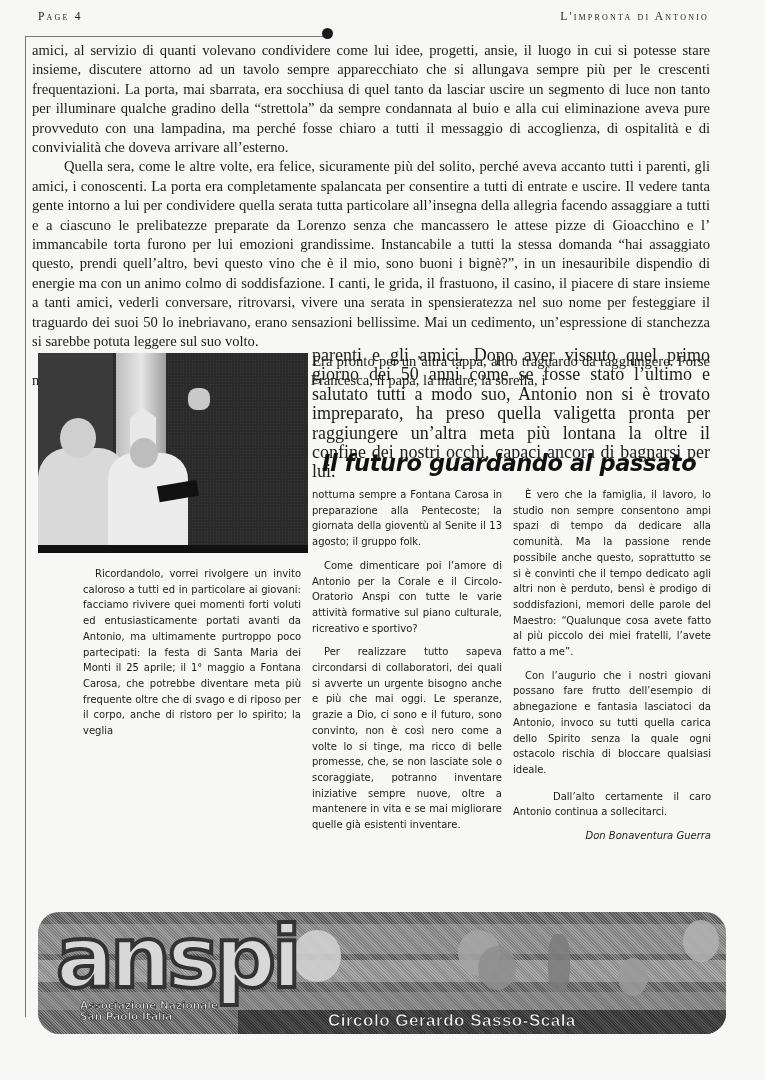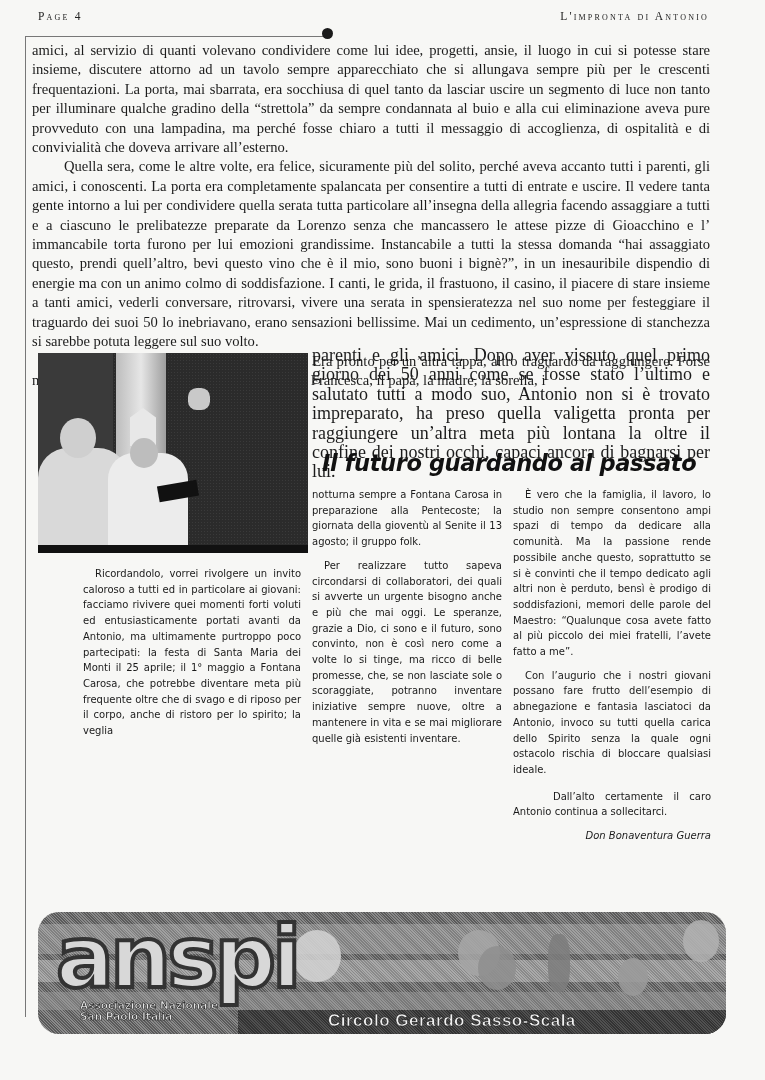--- a/index.html
+++ b/index.html
@@ -143,20 +143,21 @@
 </div>
 
 <div class="title">Il futuro guardando al passato</div>
 
 <div class="col" id="colA">
   <p>Ricordandolo, vorrei rivolgere un invito caloroso a tutti ed in particolare ai giovani: facciamo rivivere quei momenti forti voluti ed entusiasticamente portati avanti da Antonio, ma ultimamente purtroppo poco partecipati: la festa di Santa Maria dei Monti il 25 aprile; il 1° maggio a Fontana Carosa, che potrebbe diventare meta più frequente oltre che di svago e di riposo per il corpo, anche di ristoro per lo spirito; la veglia</p>
 </div>
 
 <div class="col" id="colB">
   <p class="noind">notturna sempre a Fontana Carosa in preparazione alla Pentecoste; la giornata della gioventù al Senite il 13 agosto; il gruppo folk.</p>
+  <p>Come dimenticare poi l’amore di Antonio per la Corale e il Circolo-Oratorio Anspi con tutte le varie attività formative sul piano culturale, ricreativo e sportivo?</p>
   <p>Per realizzare tutto sapeva circondarsi di collaboratori, dei quali si avverte un urgente bisogno anche e più che mai oggi. Le speranze, grazie a Dio, ci sono e il futuro, sono convinto, non è così nero come a volte lo si tinge, ma ricco di belle promesse, che, se non lasciate sole o scoraggiate, potranno inventare iniziative sempre nuove, oltre a mantenere in vita e se mai migliorare quelle già esistenti inventare.</p>
 </div>
 
 <div class="col" id="colC">
   <p>È vero che la famiglia, il lavoro, lo studio non sempre consentono ampi spazi di tempo da dedicare alla comunità. Ma la passione rende possibile anche questo, soprattutto se si è convinti che il tempo dedicato agli altri non è perduto, bensì è prodigo di soddisfazioni, memori delle parole del Maestro: “Qualunque cosa avete fatto al più piccolo dei miei fratelli, l’avete fatto a me”.</p>
   <p>Con l’augurio che i nostri giovani possano fare frutto dell’esempio di abnegazione e fantasia lasciatoci da Antonio, invoco su tutti quella carica dello Spirito senza la quale ogni ostacolo rischia di bloccare qualsiasi ideale.</p>
   <p class="closing">Dall’alto certamente il caro Antonio continua a sollecitarci.</p>
   <p class="sig">Don Bonaventura Guerra</p>
 </div>
 

